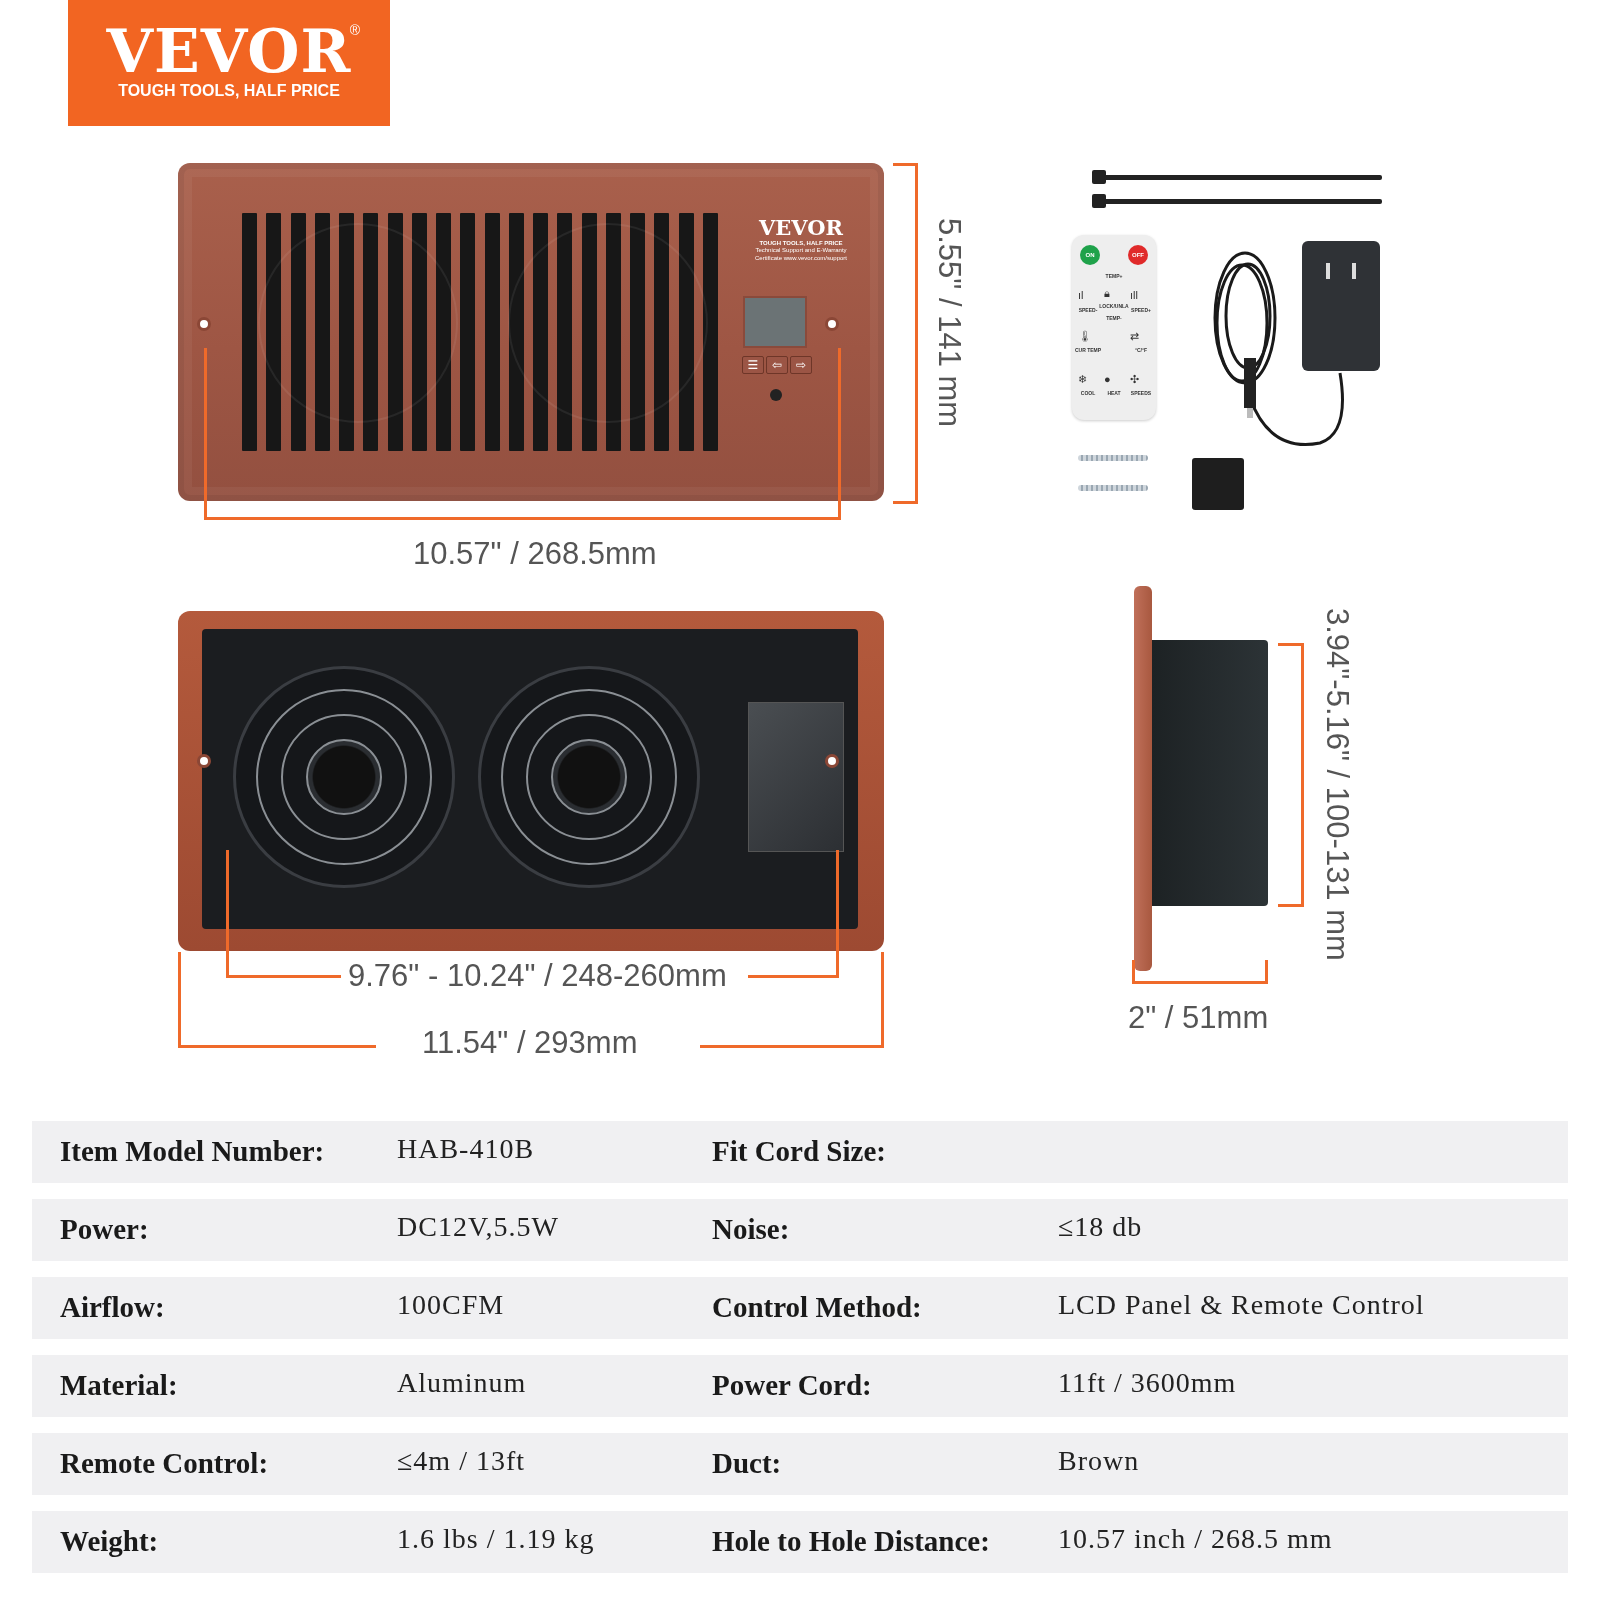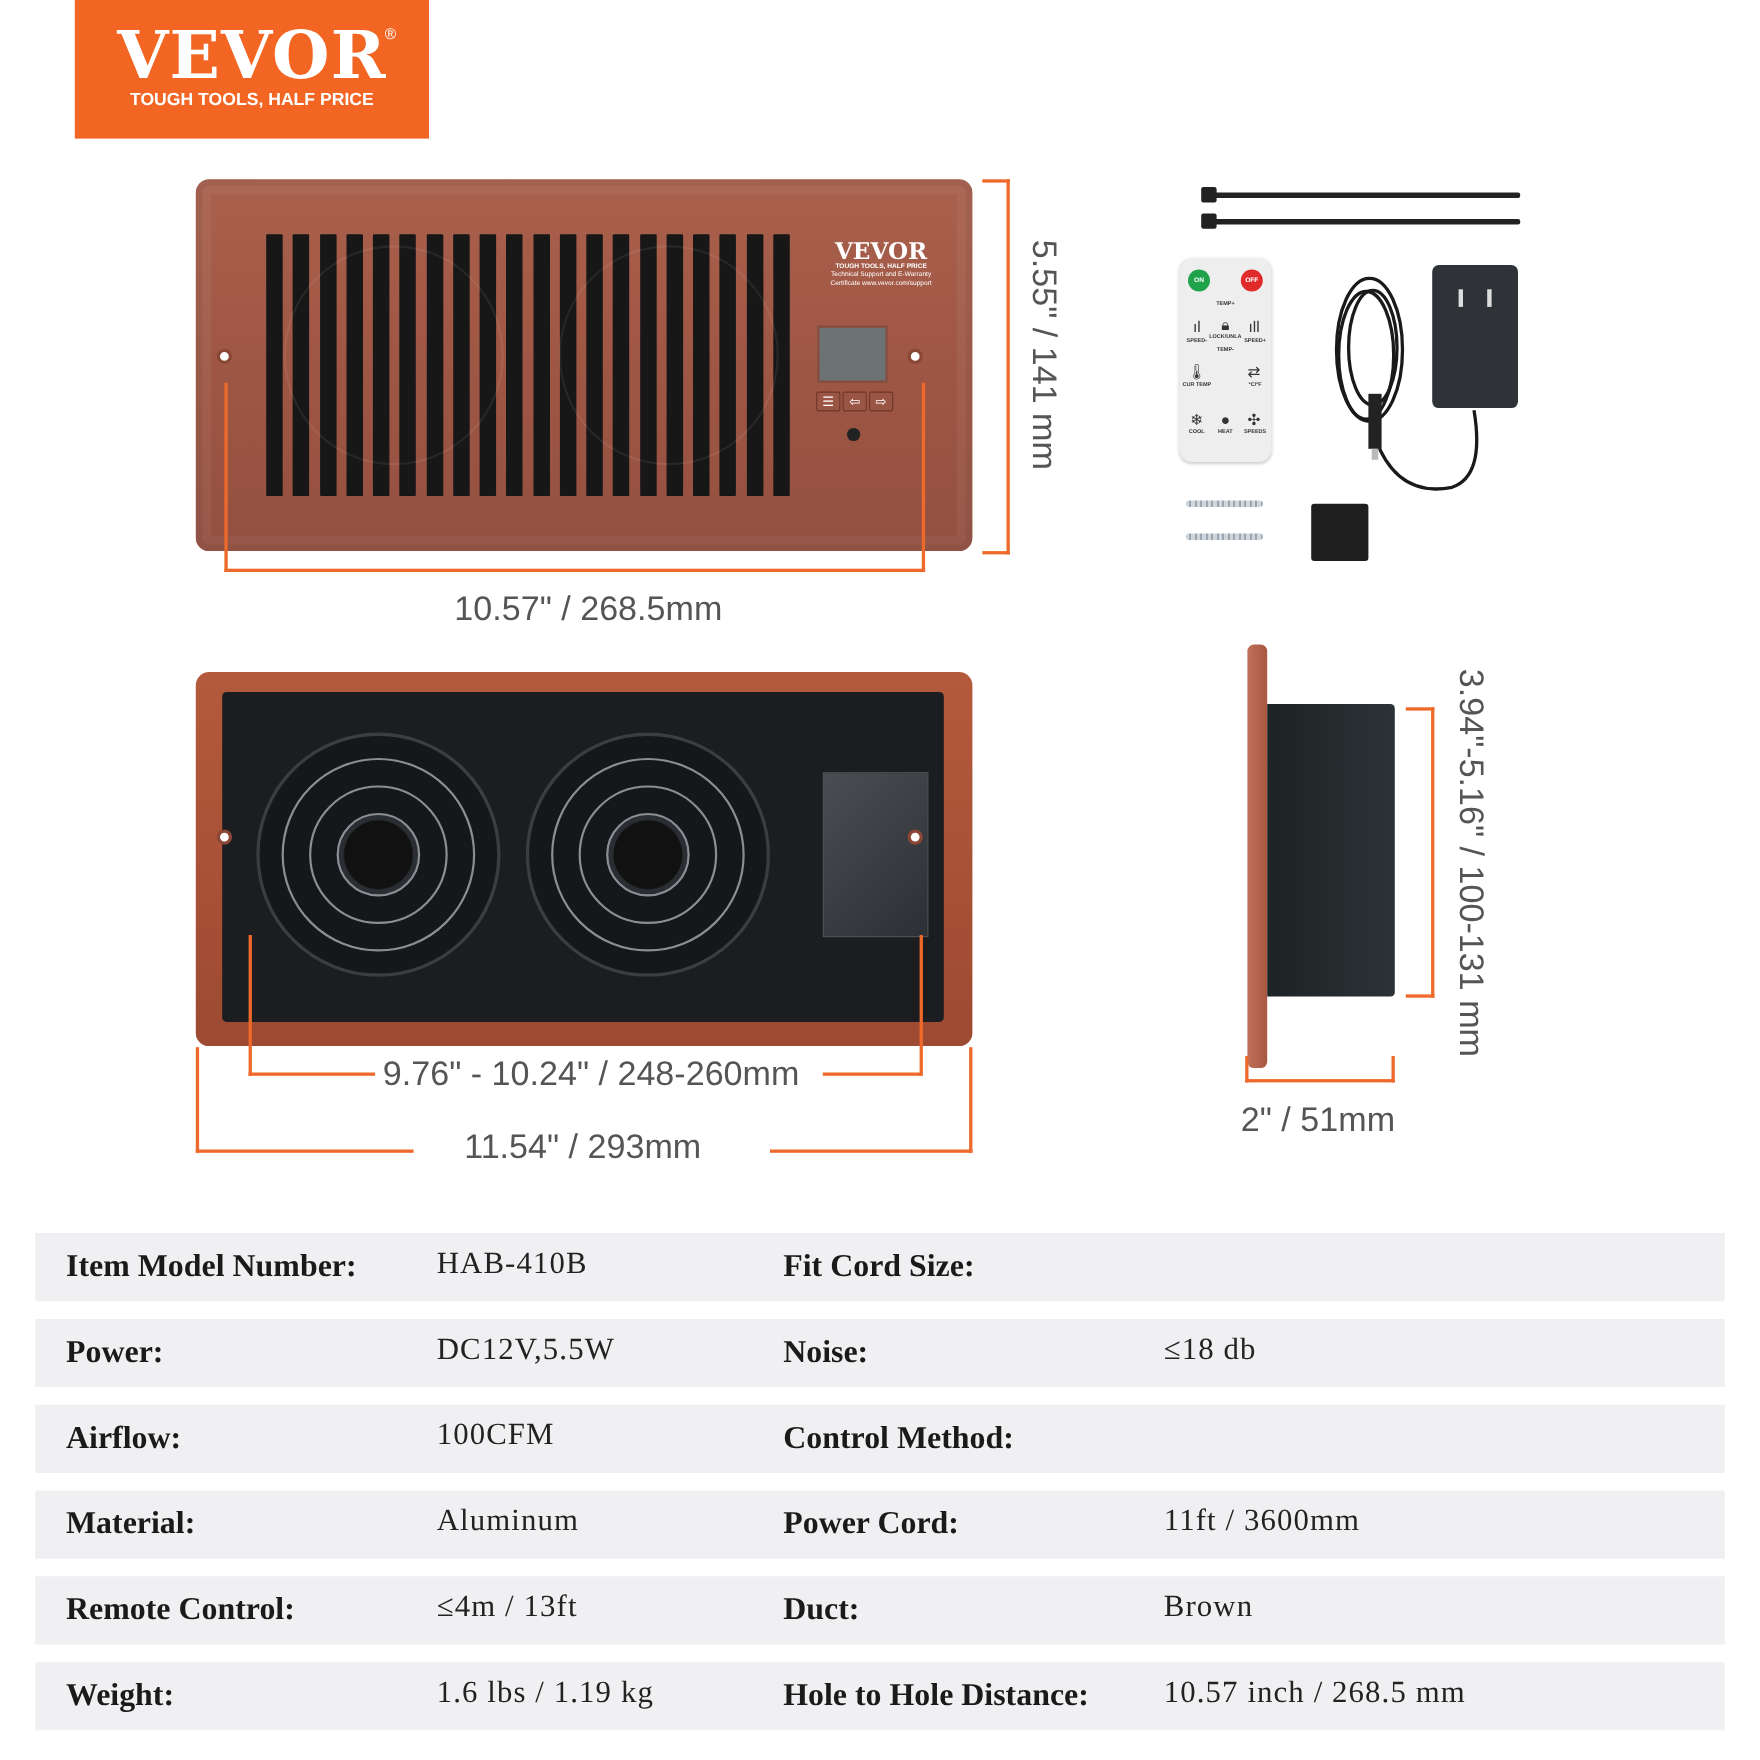--- a/index.html
+++ b/index.html
@@ -36,21 +36,21 @@
   .oline { position: absolute; background: #ef6a2a; }
   .dimtxt { position: absolute; color: #555; font-size: 31px; white-space: nowrap; }
   .vtxt { position: absolute; color: #555; font-size: 31px; white-space: nowrap; transform-origin: left top; transform: rotate(90deg); }
 
   
   .tie { position: absolute; height: 5px; background: #222; border-radius: 2px; }
   .tie-head { position: absolute; width: 14px; height: 14px; background: #222; border-radius: 2px; }
   .remote { left: 1072px; top: 235px; width: 84px; height: 185px; background: #eeeeee; border-radius: 12px; box-shadow: 0 1px 3px rgba(0,0,0,0.2); }
   .rbtn { position: absolute; width: 20px; height: 20px; border-radius: 50%; color: #fff; font-size: 6px; font-weight: bold; text-align: center; line-height: 20px; }
   .rlabel { position: absolute; font-size: 5px; color: #333; font-weight: bold; text-align: center; width: 30px; }
-  .ricon { position: absolute; font-size: 14px; color: #333; text-align: center; width: 20px; }
+  .ricon { position: absolute; font-size: 11px; color: #333; text-align: left; width: 20px; }
   .adapter { left: 1302px; top: 241px; width: 78px; height: 130px; background: #2f3236; border-radius: 6px; }
   .prong { position: absolute; width: 4px; height: 16px; background: #ddd; top: 22px; }
   .cord { left: 1190px; top: 248px; width: 190px; height: 210px; }
   .screw { position: absolute; width: 70px; height: 6px; background: repeating-linear-gradient(90deg,#cfd6dc 0 3px,#9aa7b2 3px 5px); border-radius: 3px; }
   .mount { left: 1192px; top: 458px; width: 52px; height: 52px; background: #1e1e1e; border-radius: 3px; }
 
   
   .back { left: 178px; top: 611px; width: 706px; height: 340px; border-radius: 12px; background: linear-gradient(180deg,#b45a3c,#9d4a32); }
   .back-inner { position: absolute; left: 24px; top: 18px; width: 656px; height: 300px; background: #1b1d20; border-radius: 4px; }
   .fan { position: absolute; width: 222px; height: 222px; border-radius: 50%; background: radial-gradient(circle,#111 0 20%,#2a2d31 21% 24%,#15171a 25% 100%); border: 3px solid #3a3d42; }
@@ -226,20 +226,21 @@
 <div class="abs spec" style="top:1199px;">
   <div class="k1">Power:</div>
   <div class="v1">DC12V,5.5W</div>
   <div class="k2">Noise:</div>
   <div class="v2">≤18 db</div>
 </div>
 <div class="abs spec" style="top:1277px;">
   <div class="k1">Airflow:</div>
   <div class="v1">100CFM</div>
   <div class="k2">Control Method:</div>
+  <div class="v2">LCD Panel &amp; Remote Control</div>
 </div>
 <div class="abs spec" style="top:1355px;">
   <div class="k1">Material:</div>
   <div class="v1">Aluminum</div>
   <div class="k2">Power Cord:</div>
   <div class="v2">11ft / 3600mm</div>
 </div>
 <div class="abs spec" style="top:1433px;">
   <div class="k1">Remote Control:</div>
   <div class="v1">≤4m / 13ft</div>

